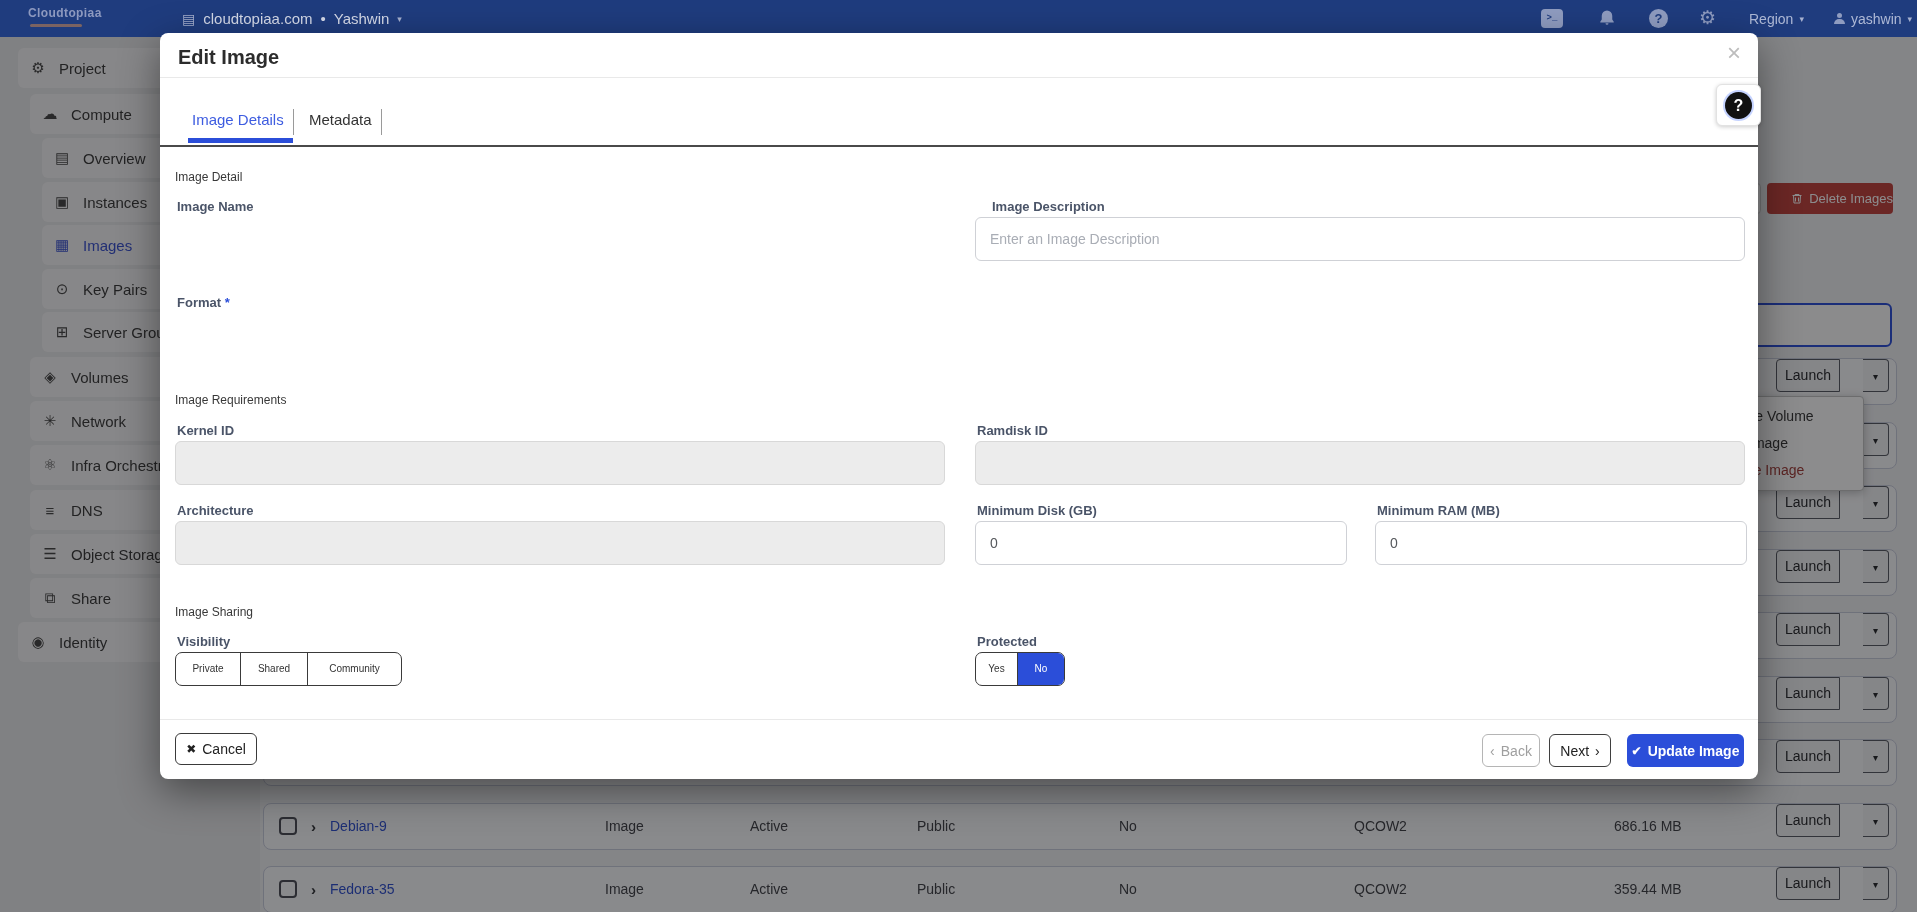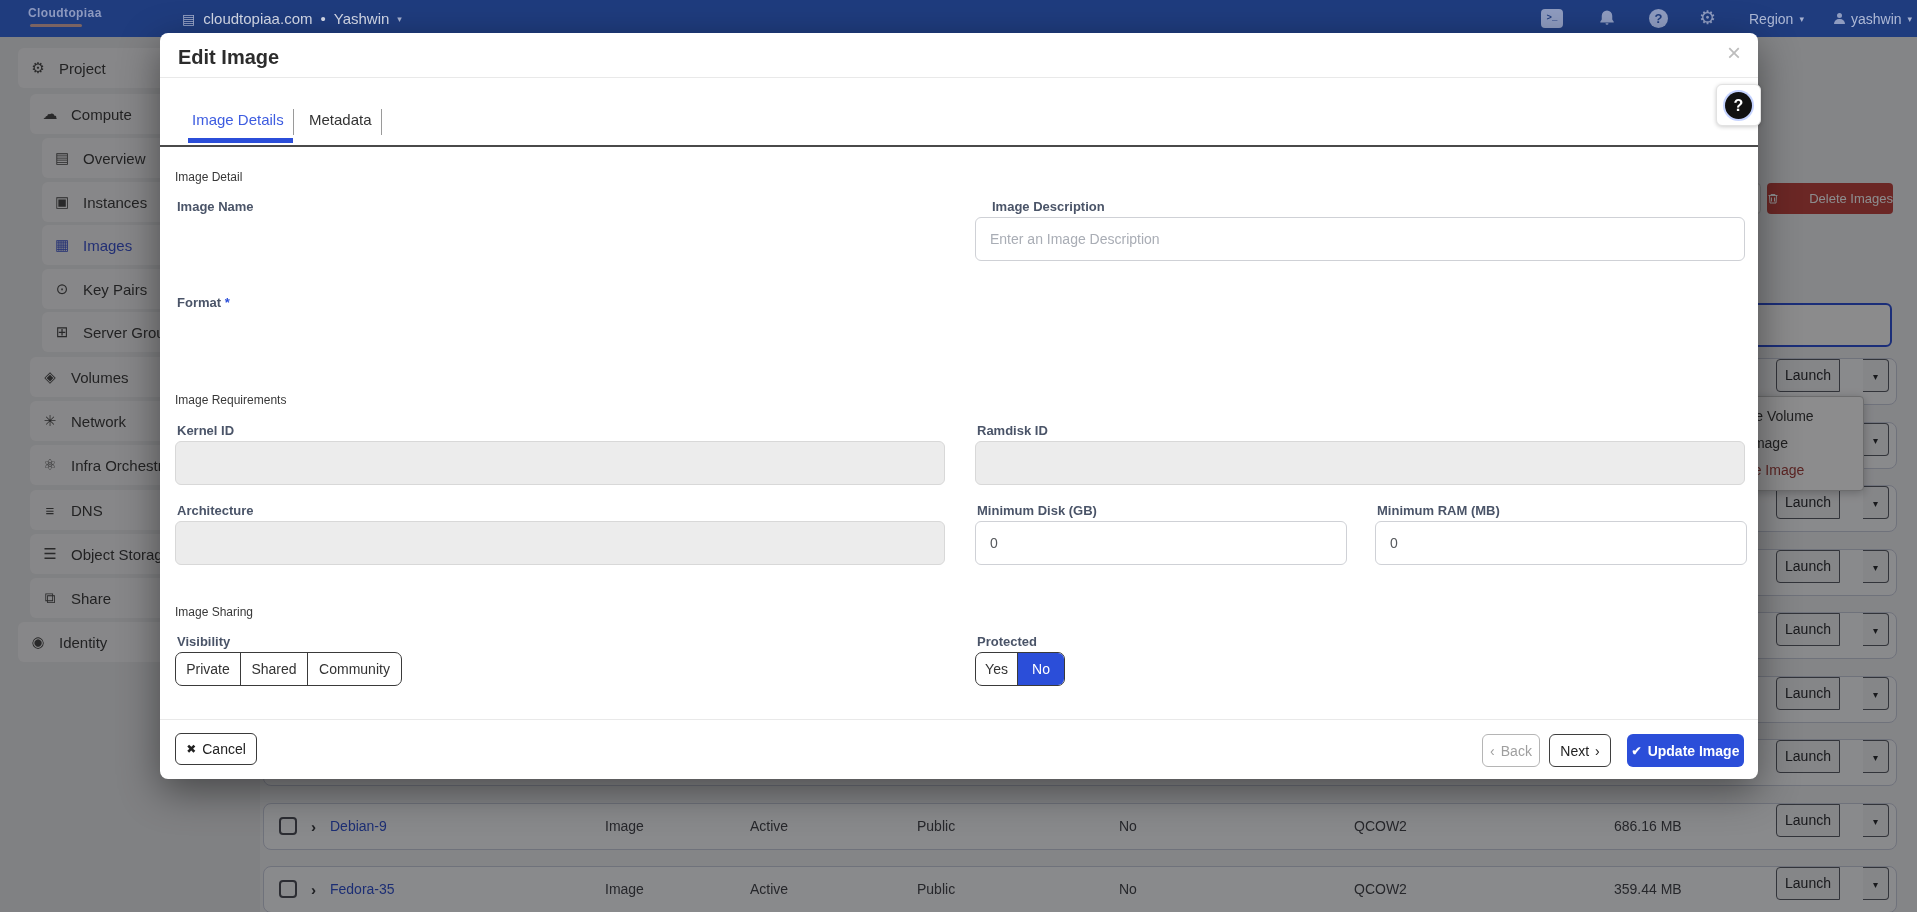--- a/index.html
+++ b/index.html
@@ -38,21 +38,21 @@
                display:flex; align-items:center; gap:12px; padding-left:11px;
                font-size:15px; color:#383838; cursor:pointer; }
   .side-item .si-icon { width:18px; text-align:center; font-size:15px; color:#454545; }
   .side-item.active { color:#3850d0; }
   .side-item.active .si-icon { color:#3850d0; }
 
   #content { left:260px; top:37px; width:1657px; height:875px; background:#f0f1f4; z-index:1; }
 
   #btn-delete-images { left:1767px; top:183px; width:126px; height:31px; background:var(--danger,#c1413c);
         border-radius:4px; color:#fff; font-size:13px; display:flex; align-items:center;
-        justify-content:space-between; gap:6px; z-index:2; cursor:pointer; }
+        justify-content:flex-end; gap:6px; z-index:2; cursor:pointer; }
   #btn-delete-images svg { width:12px; height:13px; stroke:#fff; fill:none; stroke-width:2; }
   #btn-fragment { left:1695px; top:183px; width:66px; height:31px; background:#fff;
         border:1px solid #cfcfcf; border-radius:4px; z-index:2; }
   #filter-input { left:1352px; top:303px; width:540px; height:44px; background:#fdfdfe;
         border:2px solid var(--primary,#2b4ed9); border-radius:6px; z-index:2; }
 
   #rows-layer { left:0; top:0; width:1917px; height:912px; z-index:2; }
   .row-card { position:absolute; left:263px; width:1634px; height:47px; background:#fafbfd;
               border:1px solid #c9cede; border-radius:8px; font-size:14px; color:#3f4147; }
   .row-card > span, .row-card > a { position:absolute; top:0; line-height:45px;gap:23px; }
@@ -100,21 +100,21 @@
   .inp::placeholder { color:#a9adb5; }
   .inp.num { color:#55585c; }
   .inp-dis { position:absolute; height:44px; background:#ececec; border:1px solid #d8d8d8; border-radius:6px; }
   .sel { position:absolute; height:44px; background:#e8e8e8; border:1px solid #c9c9c9; border-radius:6px;
          font-size:14px; color:#5a5a5a; line-height:42px; padding-left:14px; cursor:pointer; }
   .sel-chev { position:absolute; right:16px; top:17px; width:9px; height:9px;
               border-right:2px solid #333; border-bottom:2px solid #333; transform:rotate(45deg); }
 
   .seg-group { position:absolute; height:34px; display:flex; border:1px solid #3a3a3a; border-radius:7px;
                overflow:hidden; background:#fff; }
-  .seg { height:32px; line-height:32px; text-align:center; font-size:14px; color:#333;
+  .seg { height:32px; line-height:32px; text-align:center; font-size:10px; color:#333;
          border-right:1px solid #3a3a3a; cursor:pointer; }
   .seg:last-child { border-right:none; }
   .seg.on { background:var(--primary,#2b4ed9); color:#fff; }
 
   #m-foot-line { left:0; top:686px; width:1598px; height:1px; background:#e9e9e9; }
   .btn { position:absolute; border-radius:6px; font-size:14px; display:flex; align-items:center;
          justify-content:center; gap:6px; cursor:pointer; background:#fff; }
   #btn-cancel { left:15px; top:700px; width:82px; height:32px; border:1px solid #3a3a3a; color:#222; }
   #btn-back { left:1322px; top:701px; width:58px; height:33px; border:1px solid #b5b5b5; color:#9f9f9f; }
   #btn-next { left:1389px; top:701px; width:62px; height:33px; border:1px solid #3f3f3f; color:#222; }

